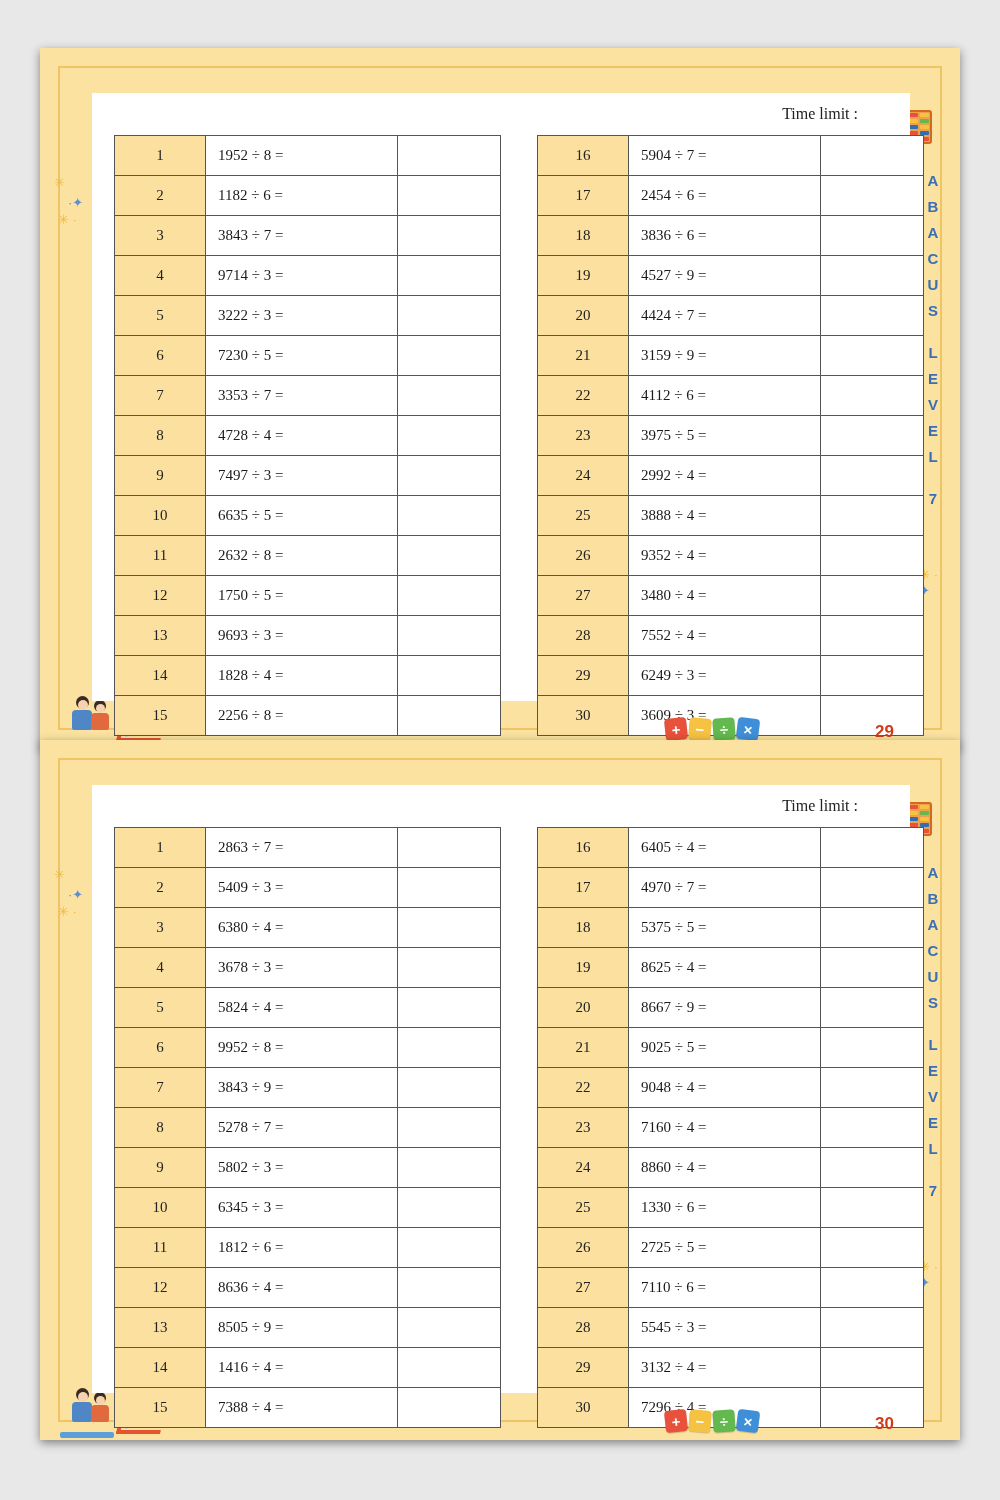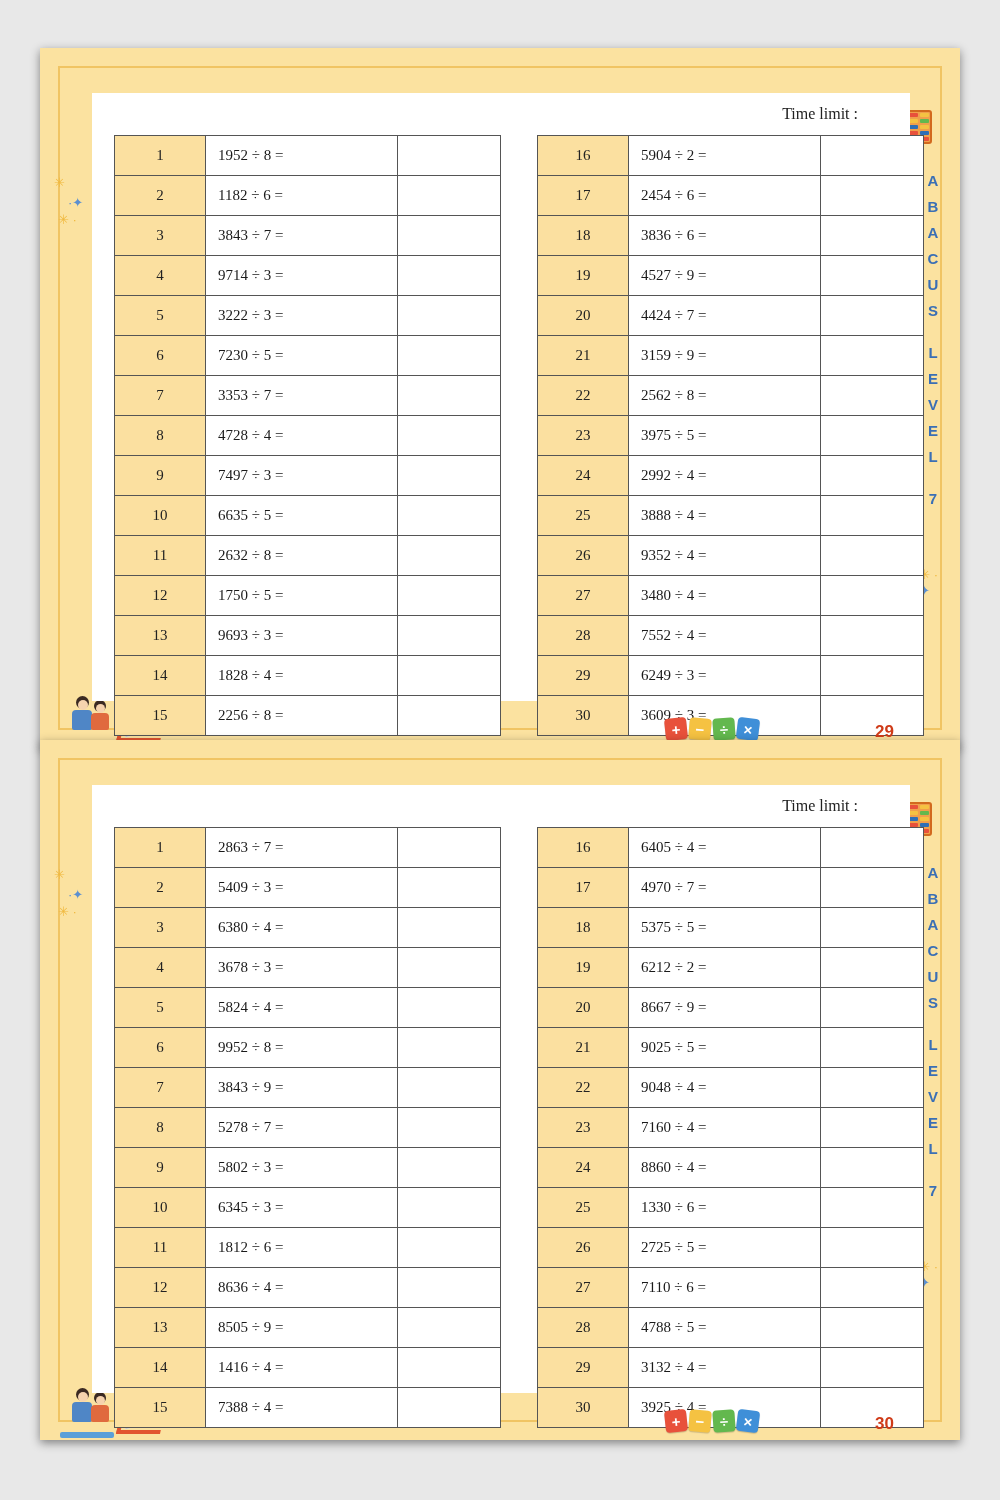--- a/index.html
+++ b/index.html
@@ -390,21 +390,21 @@
                 <td class="expr">2256 ÷ 8 =</td>
                 <td class="ans"></td>
               </tr>
           </tbody>
         </table>
 
         <table class="qtable">
           <tbody>
             <tr>
                 <td class="num">16</td>
-                <td class="expr">5904 ÷ 2 =</td>
+                <td class="expr">5904 ÷ 7 =</td>
                 <td class="ans"></td>
               </tr>
             <tr>
                 <td class="num">17</td>
                 <td class="expr">2454 ÷ 6 =</td>
                 <td class="ans"></td>
               </tr>
             <tr>
                 <td class="num">18</td>
                 <td class="expr">3836 ÷ 6 =</td>
@@ -420,21 +420,21 @@
                 <td class="expr">4424 ÷ 7 =</td>
                 <td class="ans"></td>
               </tr>
             <tr>
                 <td class="num">21</td>
                 <td class="expr">3159 ÷ 9 =</td>
                 <td class="ans"></td>
               </tr>
             <tr>
                 <td class="num">22</td>
-                <td class="expr">2562 ÷ 8 =</td>
+                <td class="expr">4112 ÷ 6 =</td>
                 <td class="ans"></td>
               </tr>
             <tr>
                 <td class="num">23</td>
                 <td class="expr">3975 ÷ 5 =</td>
                 <td class="ans"></td>
               </tr>
             <tr>
                 <td class="num">24</td>
                 <td class="expr">2992 ÷ 4 =</td>
@@ -695,21 +695,21 @@
                 <td class="expr">4970 ÷ 7 =</td>
                 <td class="ans"></td>
               </tr>
             <tr>
                 <td class="num">18</td>
                 <td class="expr">5375 ÷ 5 =</td>
                 <td class="ans"></td>
               </tr>
             <tr>
                 <td class="num">19</td>
-                <td class="expr">6212 ÷ 2 =</td>
+                <td class="expr">8625 ÷ 4 =</td>
                 <td class="ans"></td>
               </tr>
             <tr>
                 <td class="num">20</td>
                 <td class="expr">8667 ÷ 9 =</td>
                 <td class="ans"></td>
               </tr>
             <tr>
                 <td class="num">21</td>
                 <td class="expr">9025 ÷ 5 =</td>
@@ -740,31 +740,31 @@
                 <td class="expr">2725 ÷ 5 =</td>
                 <td class="ans"></td>
               </tr>
             <tr>
                 <td class="num">27</td>
                 <td class="expr">7110 ÷ 6 =</td>
                 <td class="ans"></td>
               </tr>
             <tr>
                 <td class="num">28</td>
-                <td class="expr">4788 ÷ 5 =</td>
+                <td class="expr">5545 ÷ 3 =</td>
                 <td class="ans"></td>
               </tr>
             <tr>
                 <td class="num">29</td>
                 <td class="expr">3132 ÷ 4 =</td>
                 <td class="ans"></td>
               </tr>
             <tr>
                 <td class="num">30</td>
-                <td class="expr">3925 ÷ 4 =</td>
+                <td class="expr">7296 ÷ 4 =</td>
                 <td class="ans"></td>
               </tr>
           </tbody>
         </table>
       </div>
     </div>
 
     <div class="side-label">
       <div class="grp">
         <span class="ch">A</span>

